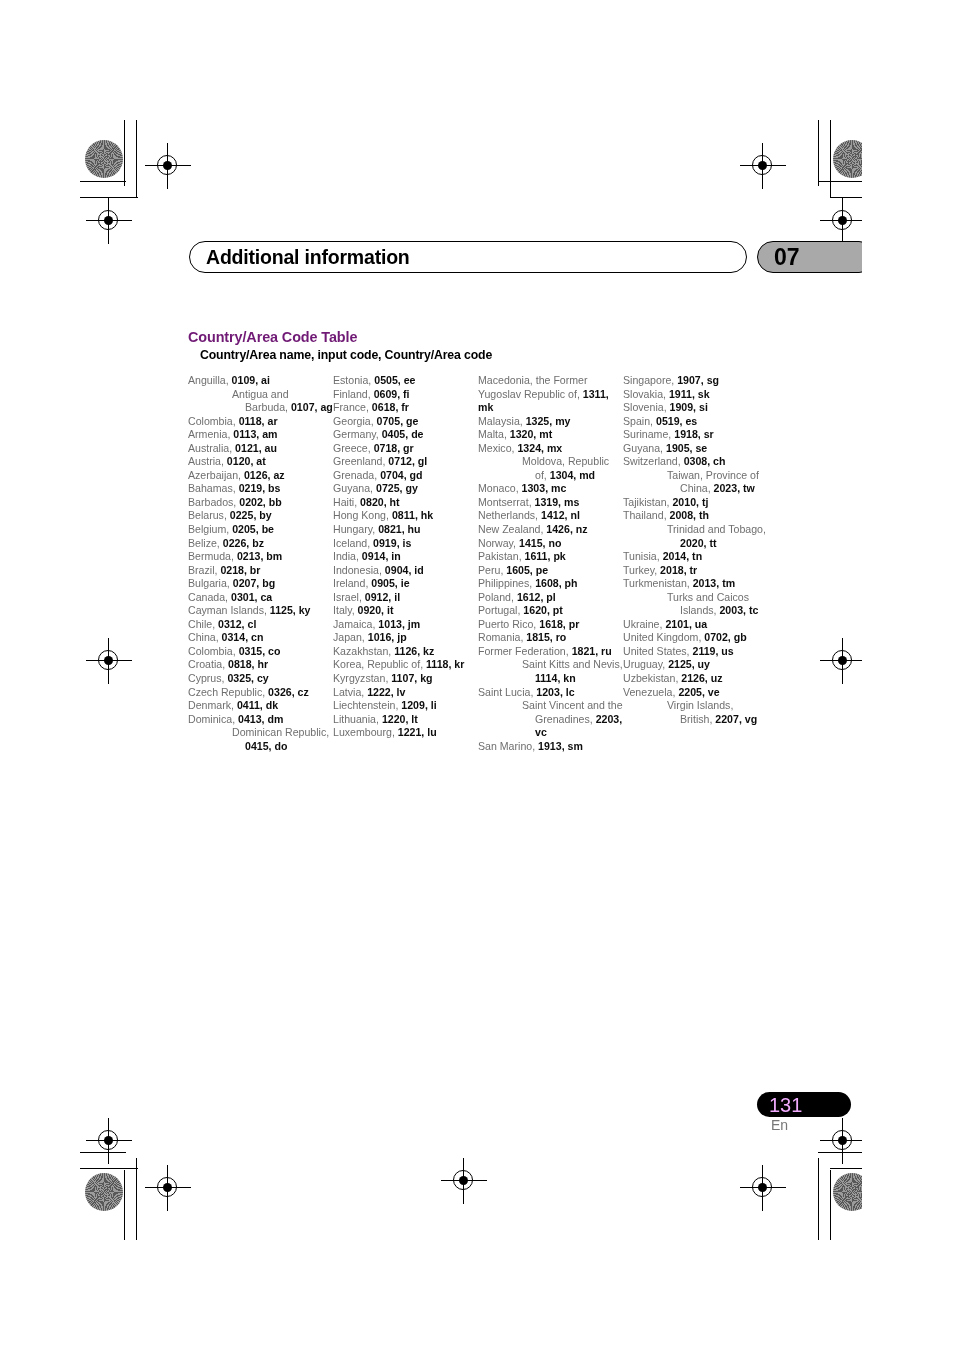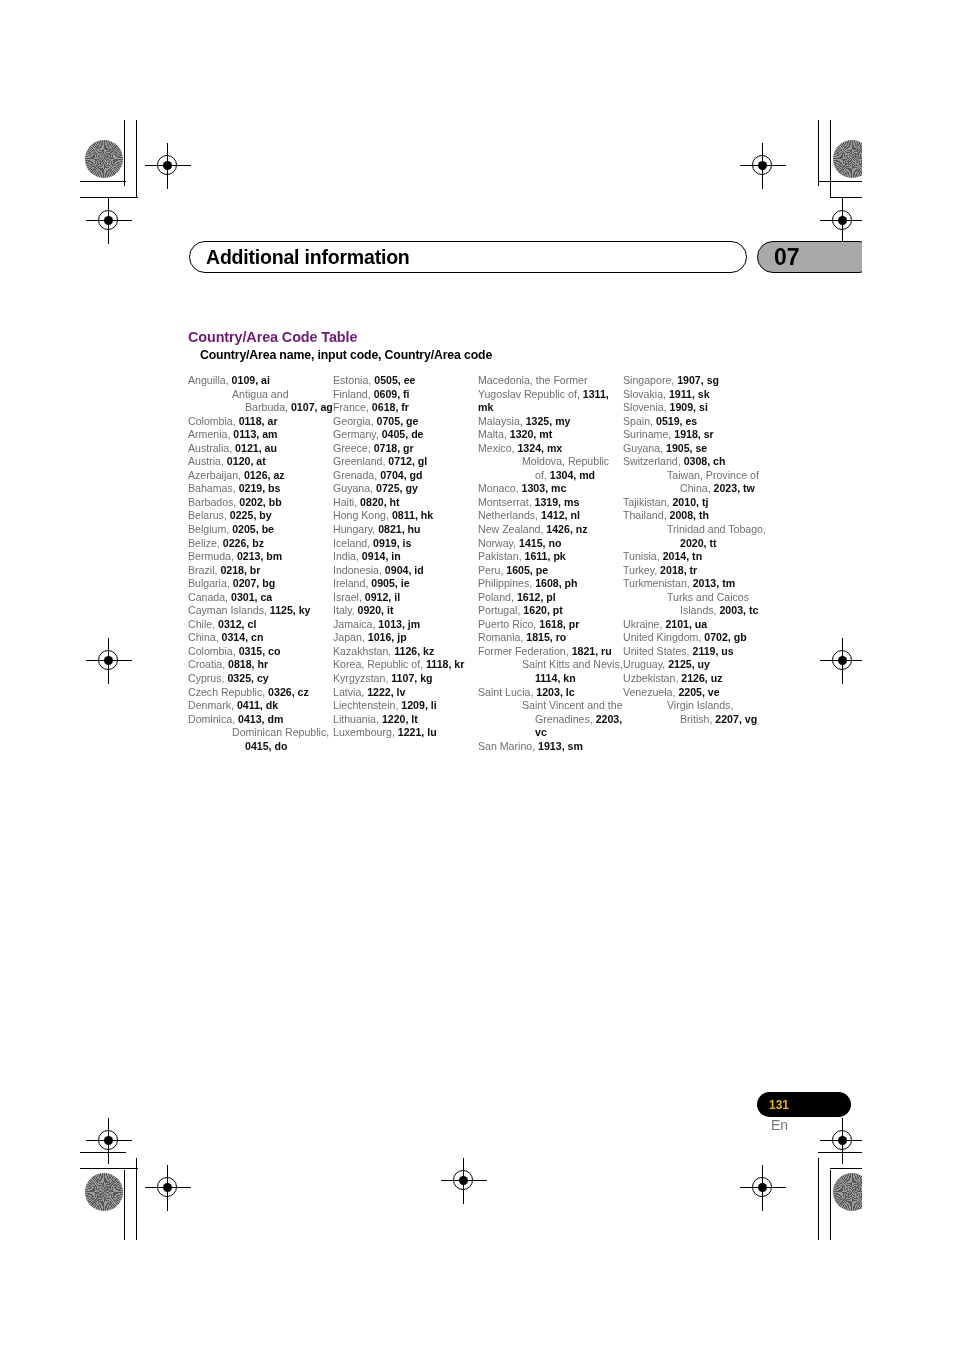--- a/index.html
+++ b/index.html
@@ -185,23 +185,23 @@
     width: 94px;
     height: 25px;
     background: #000;
     border-radius: 12.5px;
   }
   .page-num {
     position: absolute;
     left: 12px;
     top: 50%;
     transform: translateY(-50%);
-    color: #eab308;
-    font-size: 12px;
-    font-weight: bold;
+    color: #f0abfc;
+    font-size: 20px;
+    font-weight: normal;
   }
   .page-lang {
     position: absolute;
     left: 771px;
     top: 1117px;
     font-size: 14px;
     color: #777;
   }
 </style>
 </head>

